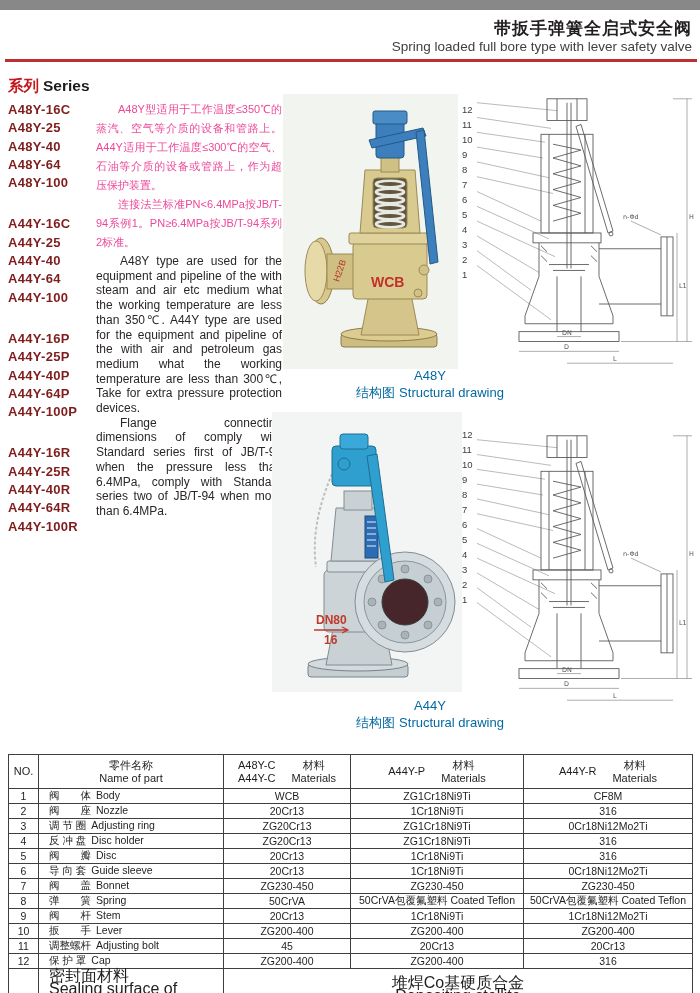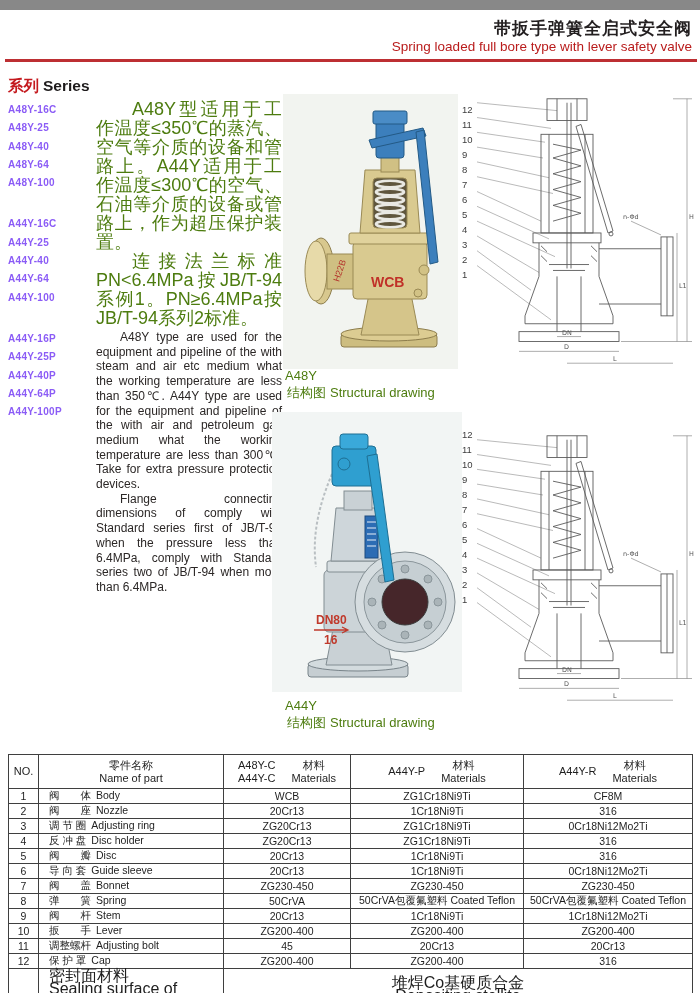--- a/index.html
+++ b/index.html
@@ -1,45 +1,45 @@
 <!DOCTYPE html>
 <html><head>
 <meta charset="utf-8">
 <style>
   * { margin:0; padding:0; box-sizing:border-box; }
   body { background:#888; font-family:"Liberation Sans", sans-serif; }
   .page { position:relative; width:700px; height:993px; background:#fff; margin:10px auto; overflow:hidden; color:#222; }
 
   
   .title-zh { position:absolute; top:7px; right:8px; font-size:17px; font-weight:bold; color:#231f20; letter-spacing:1px; }
-  .title-en { position:absolute; top:29px; right:8px; font-size:13.5px; color:#b91c1c; }
+  .title-en { position:absolute; top:29px; right:8px; font-size:13.5px; color:#404040; }
   .red-rule { position:absolute; top:49px; left:5px; right:3px; height:3px; }
 
   
   .sec-heading { position:absolute; left:8px; font-size:15.5px; font-weight:bold; color:#1d1a1b; }
   .sec-heading .red { color:#c41a1f; margin-right:4px; }
   #series-heading { top:66px; }
   #materials-heading { top:716px; }
 
   
   .series-list { position:absolute; left:8px; top:91px; width:88px; }
   .series-group { margin-bottom:23px; }
-  .series-item { font-size:10px; font-weight:bold; color:#8b5cf6; line-height:18.3px; letter-spacing:.3px; }
+  .series-item { font-size:13px; font-weight:bold; color:#7f1d1d; line-height:18.3px; letter-spacing:.3px; }
 
   
   .desc { position:absolute; left:96px; top:90px; width:186px; }
-  .desc p.zh { font-size:18px; line-height:19px; color:#4d7c0f; text-align:justify; text-indent:2em; }
+  .desc p.zh { font-size:11px; line-height:19px; color:#ec4899; text-align:justify; text-indent:2em; }
   .desc p.en { font-size:12px; line-height:14.7px; color:#2b2726; text-align:justify; text-indent:2em; }
   .desc p.gap { margin-top:2px; }
 
   
   .photo { position:absolute; }
   #photo-a48y { left:283px; top:84px; }
   #photo-a44y { left:272px; top:402px; }
-  .caption { position:absolute; left:285px; width:290px; font-size:13px; color:#4d7c0f; line-height:17px; }
+  .caption { position:absolute; left:285px; width:290px; text-align:center; font-size:13px; color:#0369a1; line-height:17px; }
   #caption-a48y { top:357px; }
   #caption-a44y { top:687px; }
   .caption .cap2 span { margin:0 2px; }
 
   .drawing { position:absolute; width:236px; height:300px; }
   #drawing-a48y { left:461px; top:73px; }
   #drawing-a44y { left:461px; top:410px; height:296px; }
   .drawing svg { position:absolute; left:0; top:0; }
   .callout { position:absolute; left:1px; width:14px; font-size:9.5px; color:#3c3c3c; line-height:10px; }
 
@@ -86,20 +86,27 @@
         <div class="series-item">A44Y-40</div>
         <div class="series-item">A44Y-64</div>
         <div class="series-item">A44Y-100</div>
       </div>
       <div class="series-group">
         <div class="series-item">A44Y-16P</div>
         <div class="series-item">A44Y-25P</div>
         <div class="series-item">A44Y-40P</div>
         <div class="series-item">A44Y-64P</div>
         <div class="series-item">A44Y-100P</div>
+      </div>
+      <div class="series-group">
+        <div class="series-item">A44Y-16R</div>
+        <div class="series-item">A44Y-25R</div>
+        <div class="series-item">A44Y-40R</div>
+        <div class="series-item">A44Y-64R</div>
+        <div class="series-item">A44Y-100R</div>
       </div>
     </div>
 
   <div class="desc">
     <p class="zh">A48Y型适用于工作温度≤350℃的蒸汽、空气等介质的设备和管路上。A44Y适用于工作温度≤300℃的空气、石油等介质的设备或管路上，作为超压保护装置。</p>
     <p class="zh">连接法兰标准PN&lt;6.4MPa按JB/T-94系例1。PN≥6.4MPa按JB/T-94系列2标准。</p>
     <p class="en gap">A48Y type are used for the equipment and pipeline of the with steam and air etc medium what the working temperature are less than 350℃. A44Y type are used for the equipment and pipeline of the with air and petroleum gas medium what the working temperature are less than 300℃, Take for extra pressure protection devices.</p>
     <p class="en">Flange connecting dimensions of comply with Standard series first of JB/T-94 when the pressure less than 6.4MPa, comply with Standard series two of JB/T-94 when more than 6.4MPa.</p>
   </div>
 

